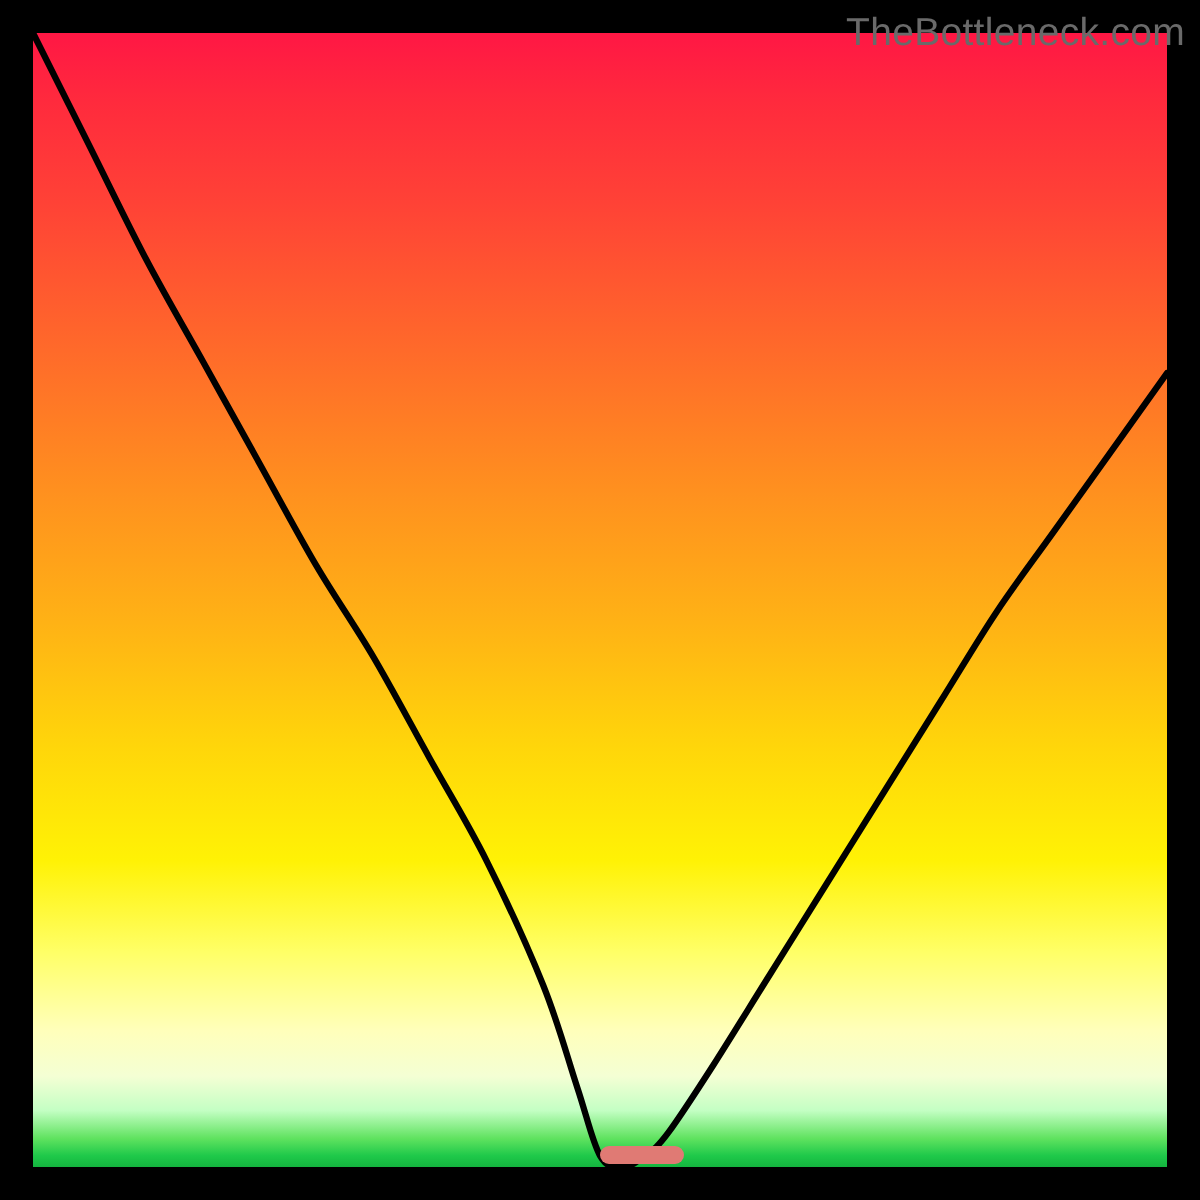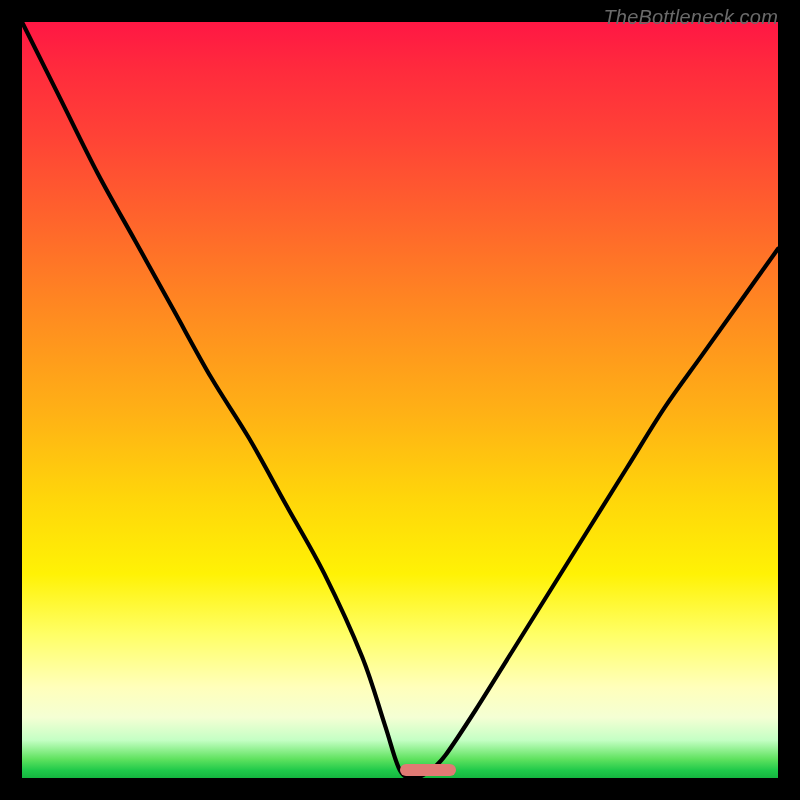--- a/index.html
+++ b/index.html
@@ -39,27 +39,26 @@
       #f4ffd4 92%,
       #c4ffc4 95%,
       #5fe25f 97.5%,
       #1fc94a 99%,
       #14b53f 100%
     );
   }
   .watermark {
     position: absolute;
     top: 6px;
-    right: 22px;
+    right: 10px;
     color: #6a6a6a;
-    font-size: 20px;
+    font-size: 26px;
     letter-spacing: 0.2px;
     font-weight: 400;
     user-select: none;
-    font-style: italic;
   }
   svg.curve {
     position: absolute;
     left: 0;
     top: 0;
     width: 756px;
     height: 756px;
     overflow: visible;
   }
   .marker {

